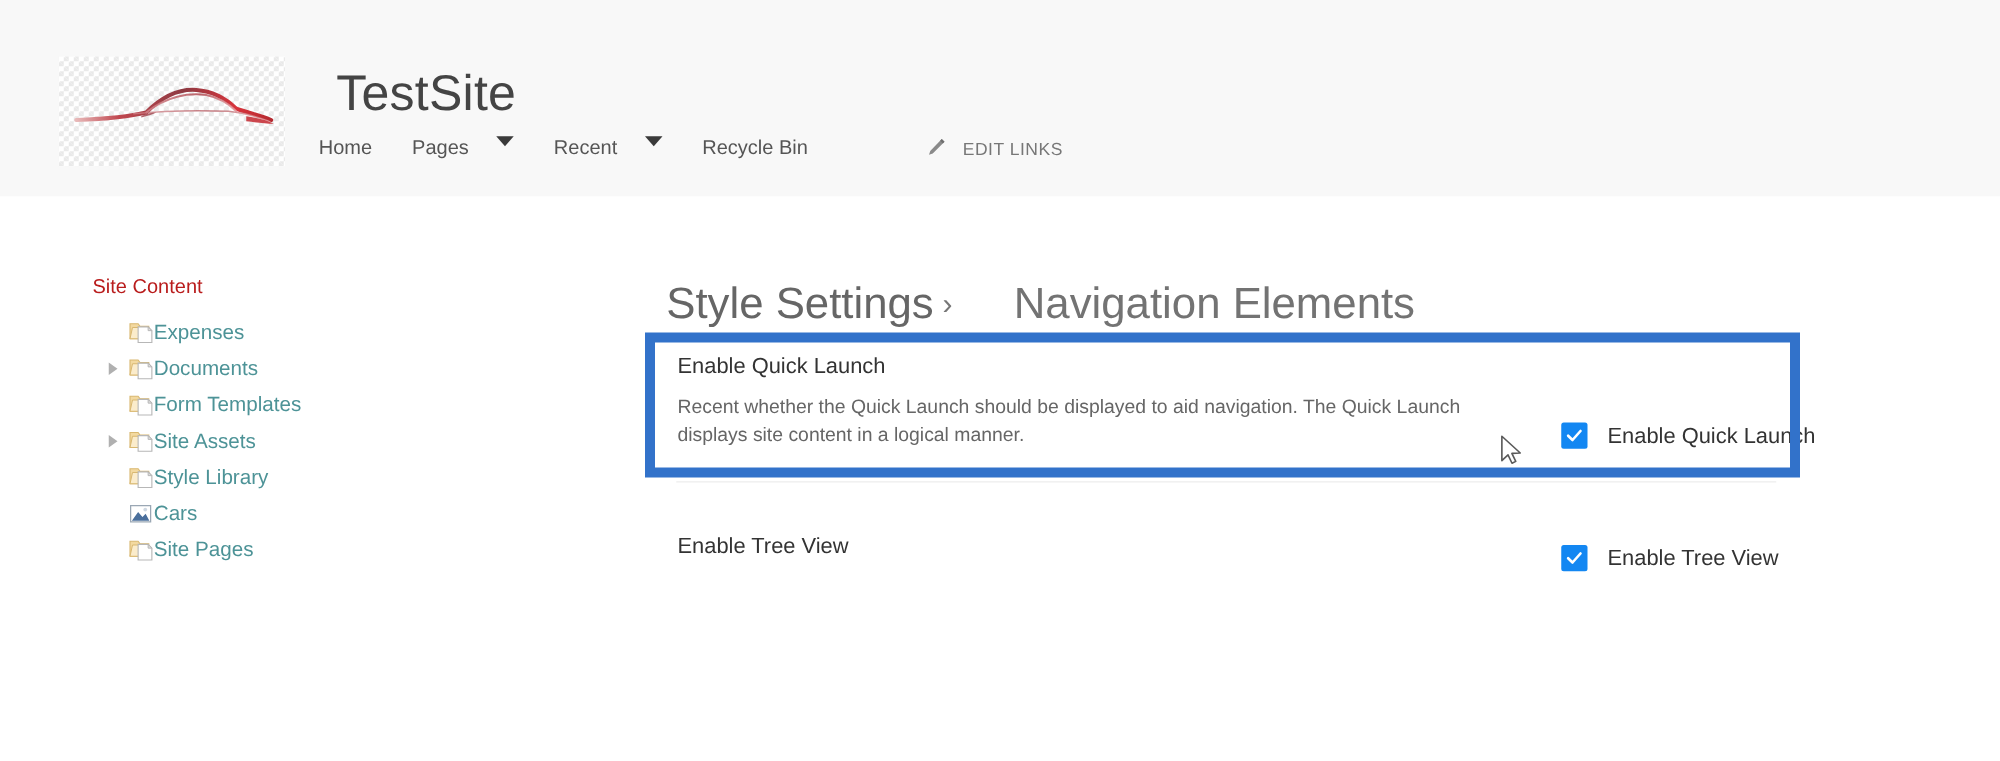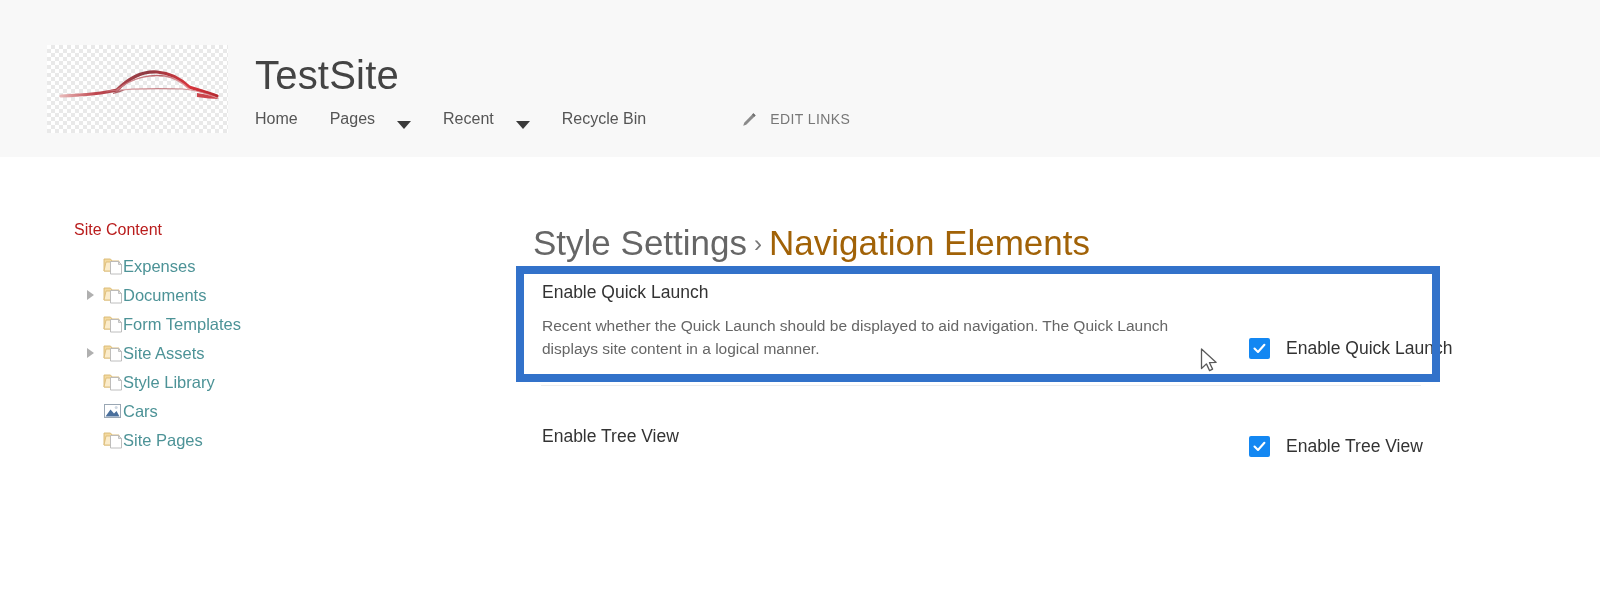--- a/index.html
+++ b/index.html
@@ -34,39 +34,39 @@
       linear-gradient(45deg, #e9e9e9 25%, transparent 25%, transparent 75%, #e9e9e9 75%),
       linear-gradient(45deg, #e9e9e9 25%, transparent 25%, transparent 75%, #e9e9e9 75%);
     background-size: 8px 8px;
     background-position: 0 0, 4px 4px;
     overflow: hidden;
   }
   .site-logo svg { position: absolute; left: 0; top: 0; }
 
   .site-title {
     position: absolute;
-    left: 255px; top: 52px;
+    left: 269px; top: 52px;
     font-size: 40px;
     font-weight: 300;
     color: #444444;
     letter-spacing: 0.2px;
     line-height: 46px;
     white-space: nowrap;
   }
 
   .topnav {
     position: absolute;
     left: 255px; top: 106px;
     display: flex;
     align-items: center;
     height: 26px;
   }
   .nav-item {
     display: flex;
-    align-items: flex-end;
+    align-items: flex-start;
     font-size: 16px;
     color: #555555;
     white-space: nowrap;
     margin-right: 32px;
     cursor: pointer;
   }
   .nav-item .nav-label { line-height: 20px; }
   .nav-caret {
     margin-left: 22px;
     width: 0; height: 0;
@@ -144,21 +144,21 @@
     line-height: 42px;
     white-space: nowrap;
   }
   .page-heading .crumb-sep {
     color: #777777;
     font-size: 24px;
     margin: 0 7px;
     position: relative;
     top: -3px;
   }
-  .page-heading .crumb-cur { color: #a16207; }
+  .page-heading .crumb-cur { color: #737373; margin-left: 42px; }
 
   .settings-area {
     position: absolute;
     left: 516px; top: 266px;
     width: 1070px;
   }
 
   .setting-row {
     position: relative;
     display: flex;

